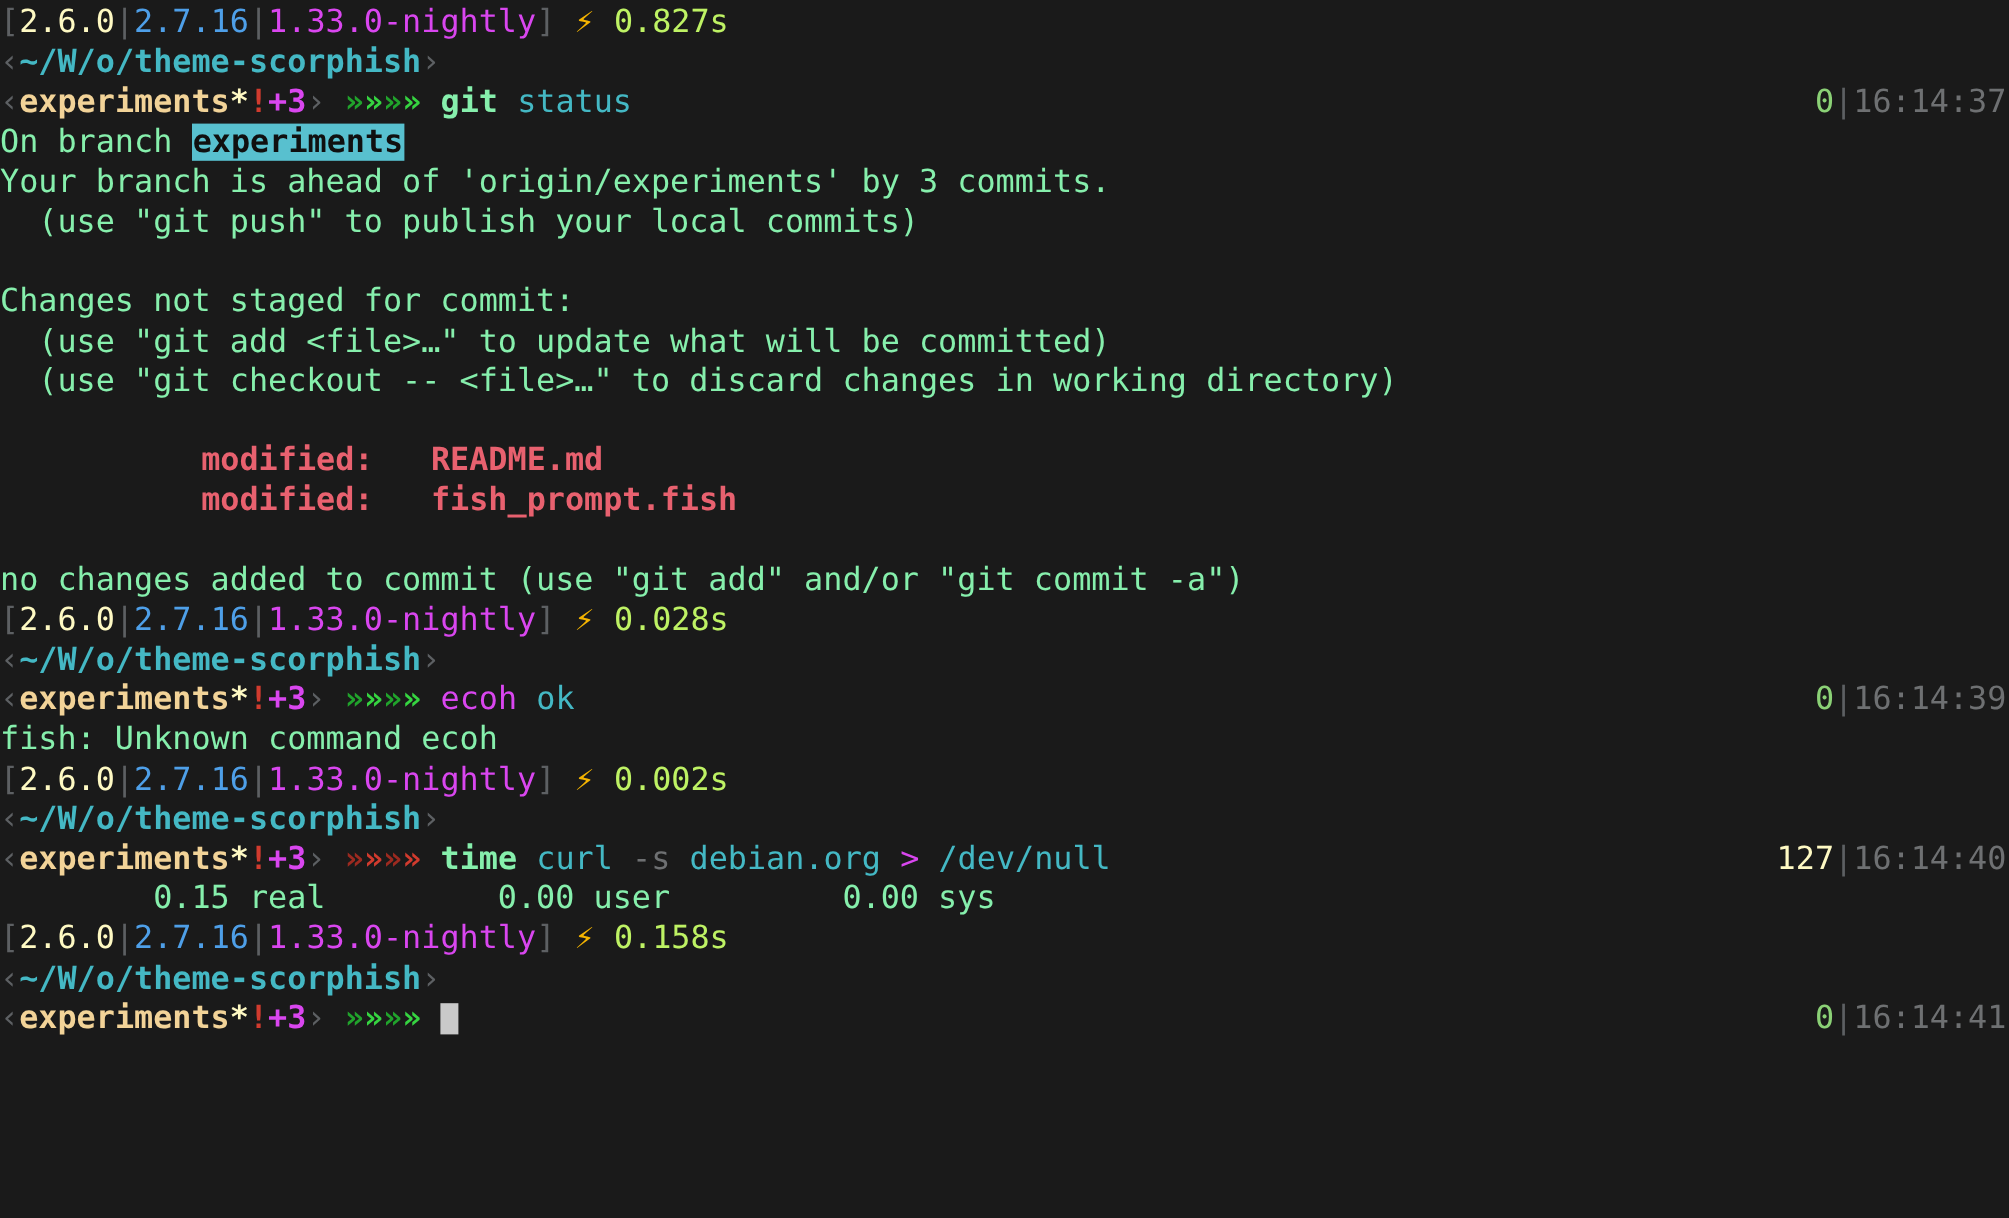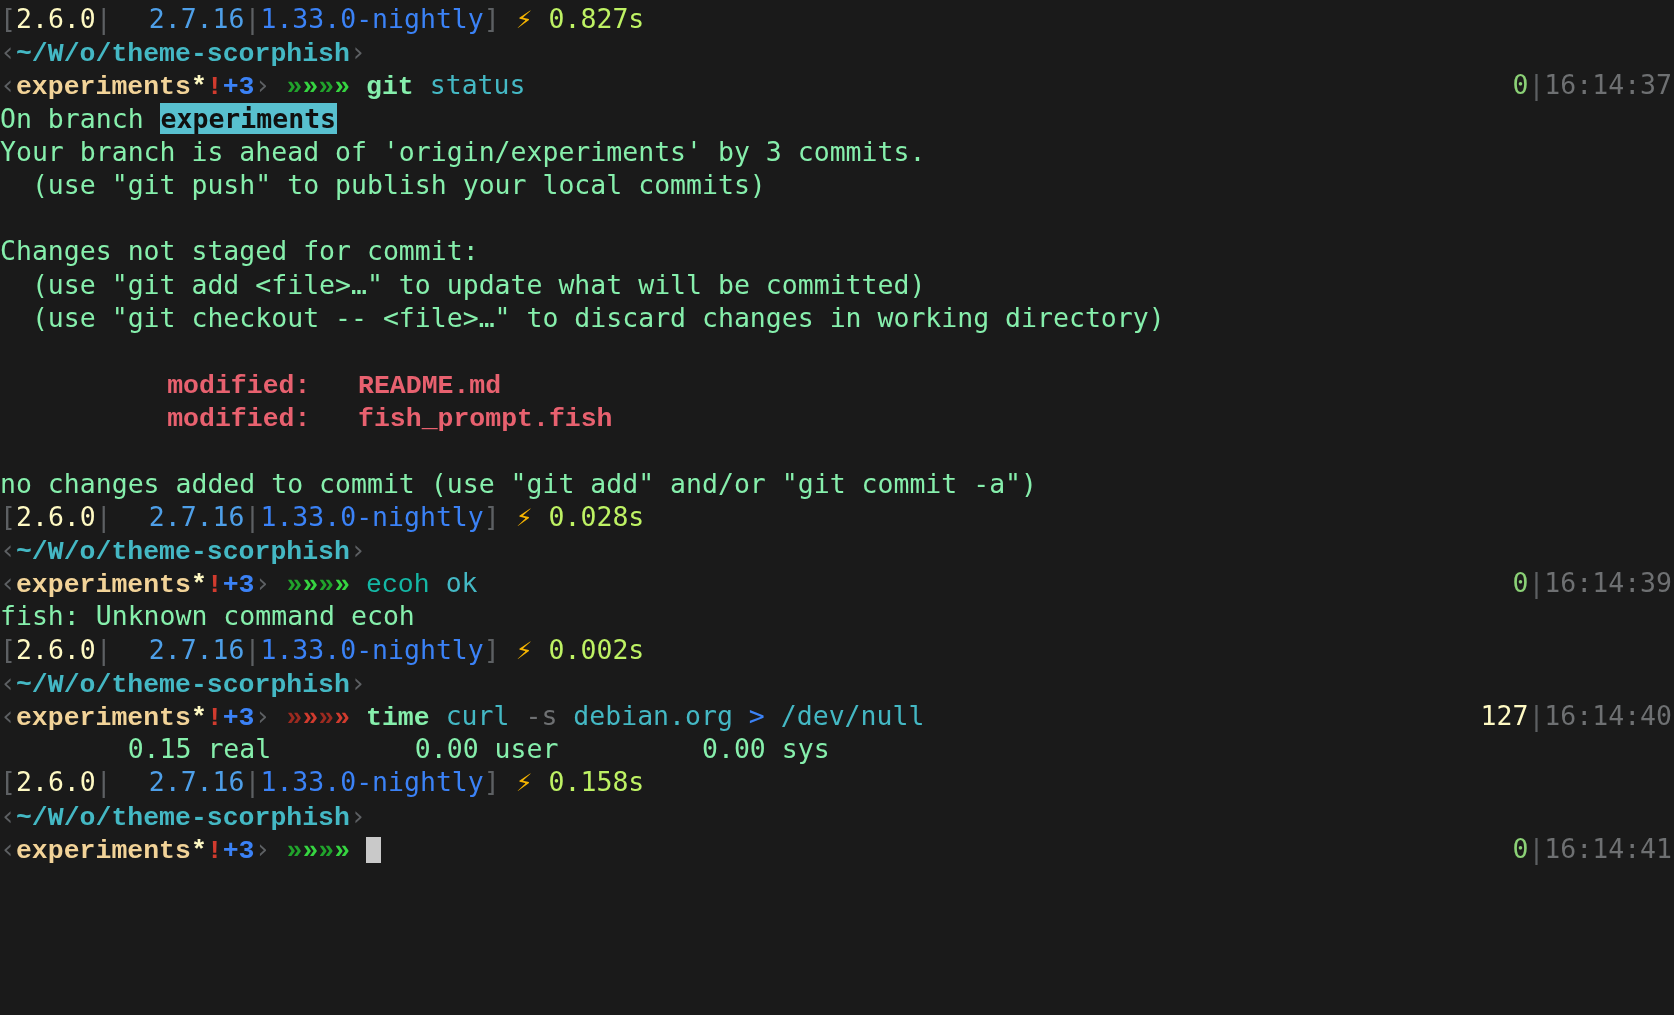--- a/index.html
+++ b/index.html
@@ -28,35 +28,35 @@
     position:absolute;
     right:2px;
     top:0;
     white-space:pre;
   }
   
   .c-gray     {color:#6e7072;}
   .c-dgray    {color:#5d6063;}
   .c-white    {color:#86efac;}
   .c-pink     {color:#fef9c3;}
-  .c-blue     {color:#4e9fe8;margin-left:37px;}
-  .c-orange   {color:#3b82f6;}
+  .c-blue     {color:#4e9fe8;}
+  .c-orange   {color:#d946ef;}
   .c-cyan     {color:#44b8c4;}
   .c-tan      {color:#f2d398;}
   .c-green    {color:#36d441;}
   .c-dgreen   {color:#21a32c;}
   .c-red      {color:#d13b2e;}
   .c-dred     {color:#9c2a20;}
   .c-lgreen   {color:#8bd176;}
-  .c-peach    {color:#14b8a6;font-family:Liberation Mono, monospace;}
+  .c-peach    {color:#d946ef;}
   .c-modpink  {color:#e8616f;margin-left:40px;}
   .c-durgray  {color:#bef264;}
   .c-ts       {color:#6e7072;margin-top:40px;}
 
-  .b{font-weight:bold;font-family:Liberation Mono, monospace;}
+  .b{font-weight:bold;}
 
   .branch-hl{
     background:#58c0cf;
     color:#101010;
     font-weight:bold;
     padding:0 1px;
   }
   .bolt{
     font-family:"DejaVu Sans","Liberation Sans",sans-serif;
     font-size:24px;

